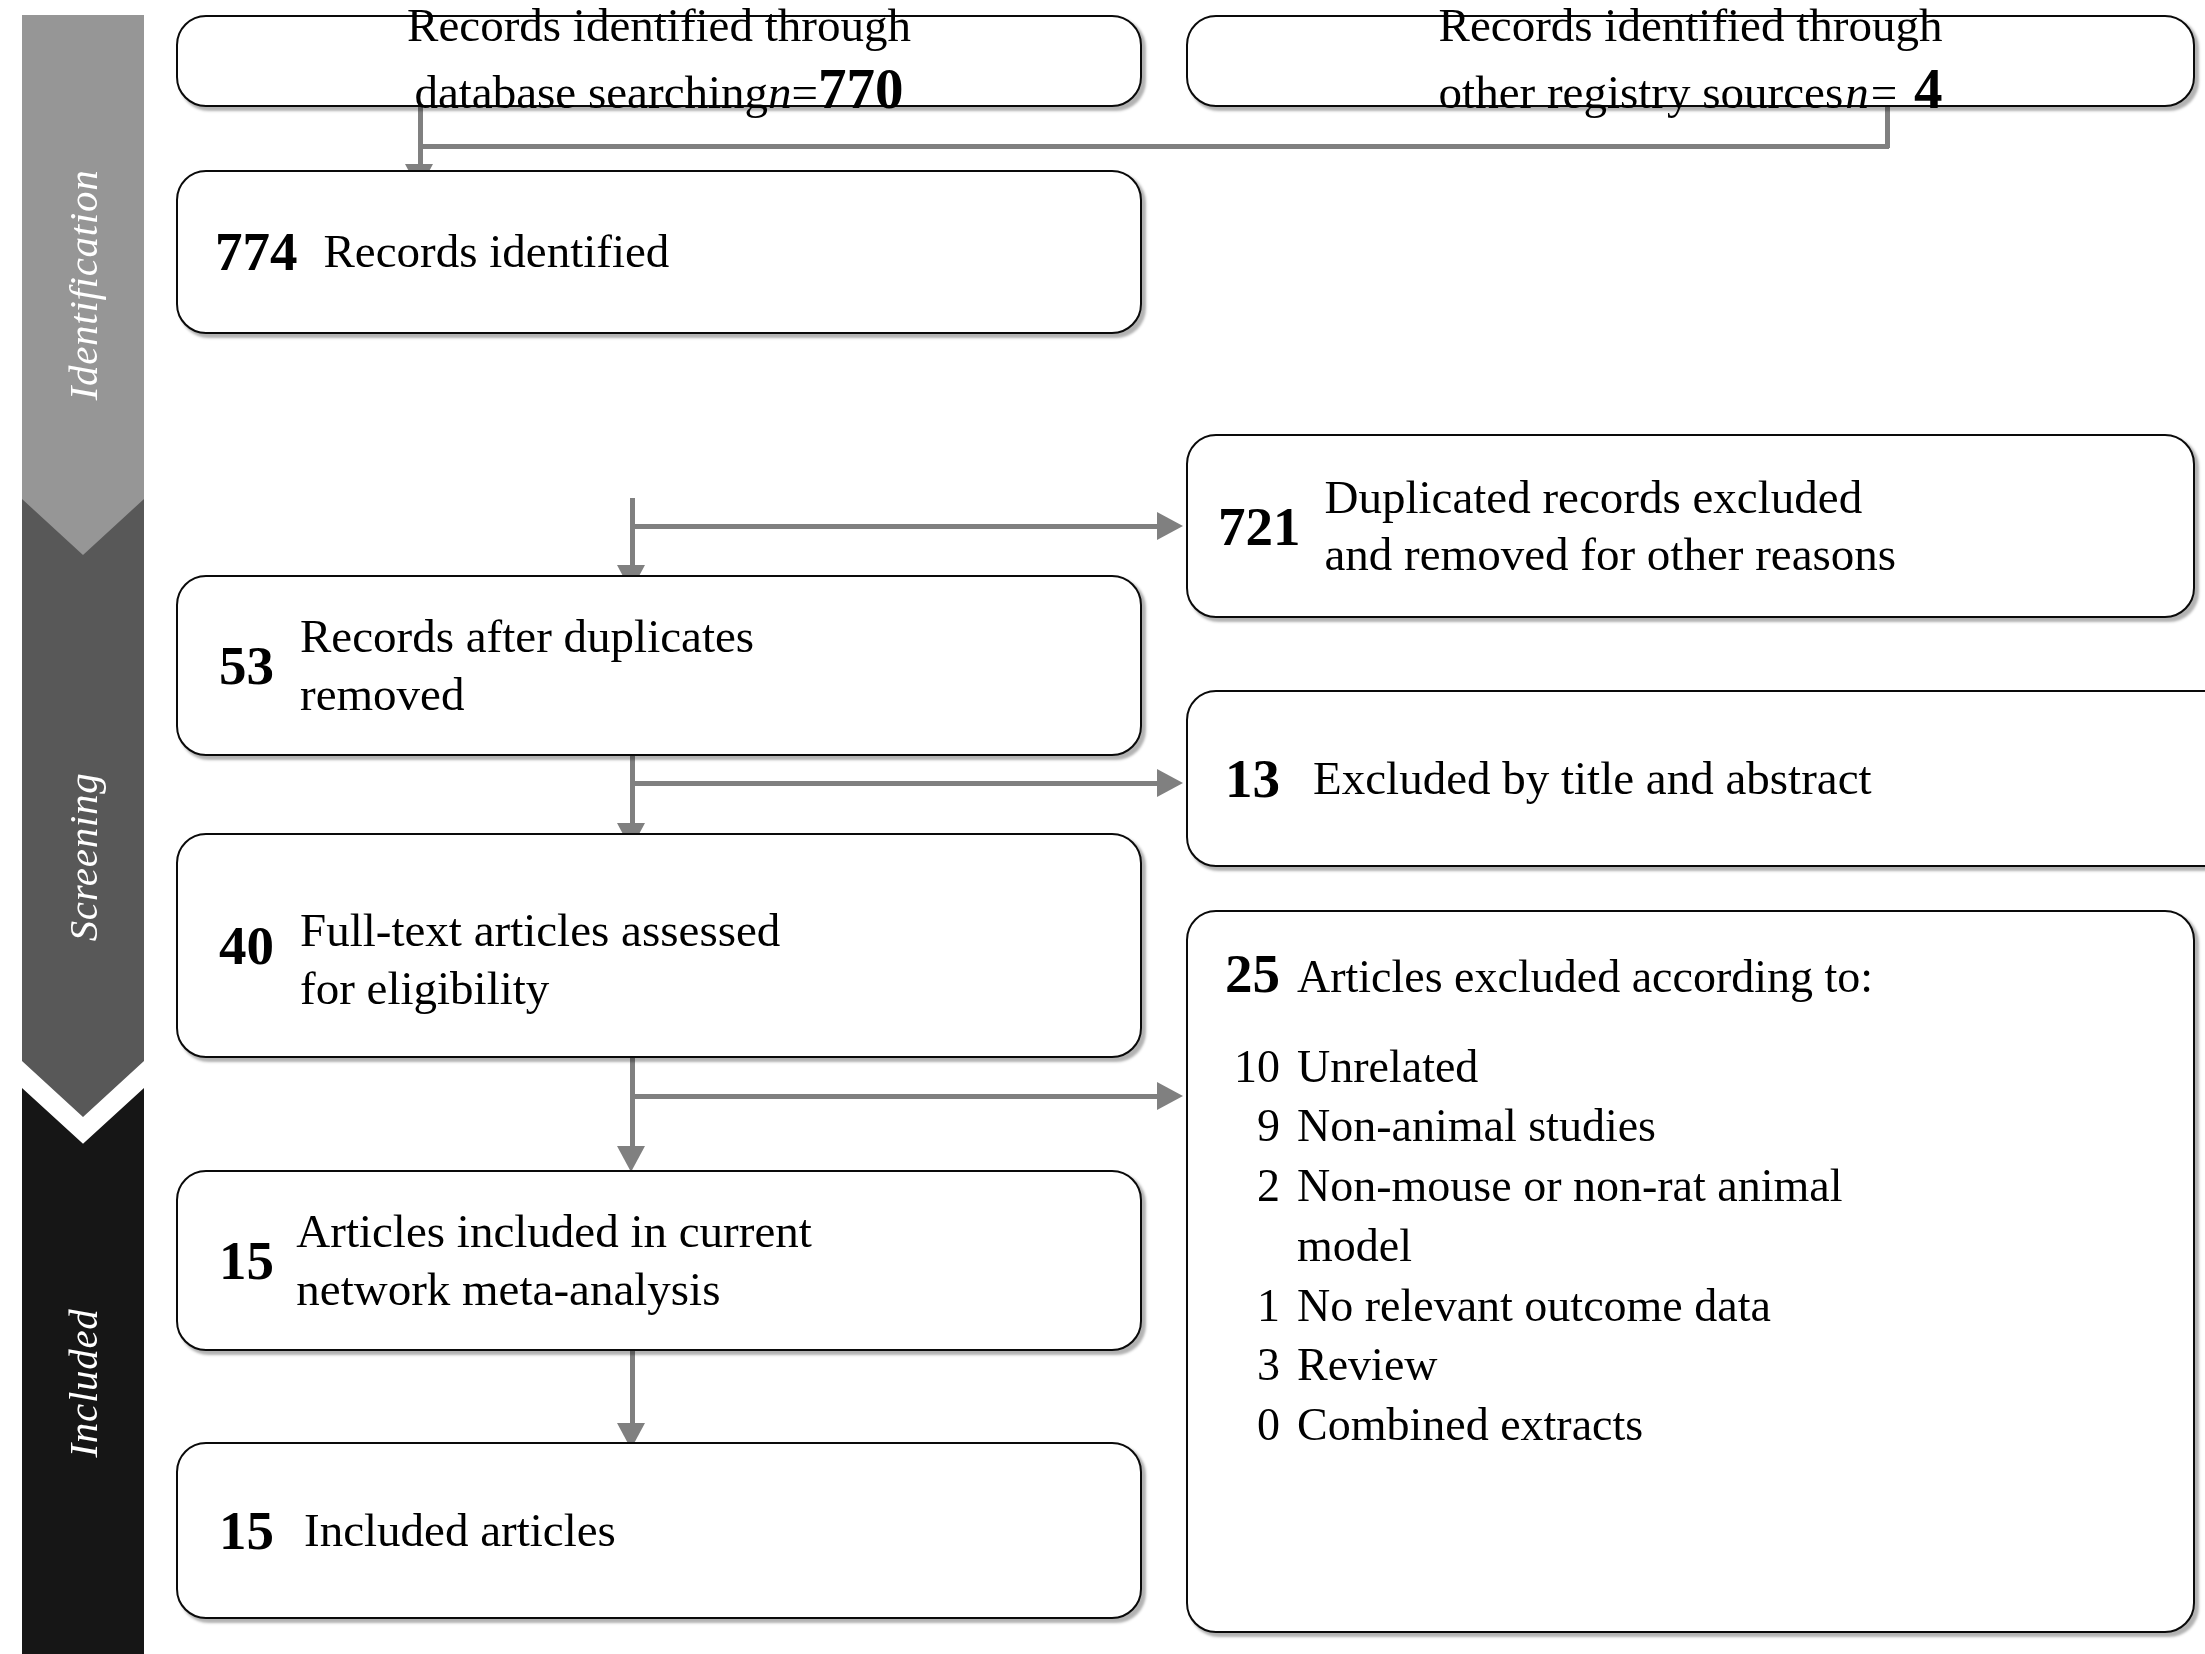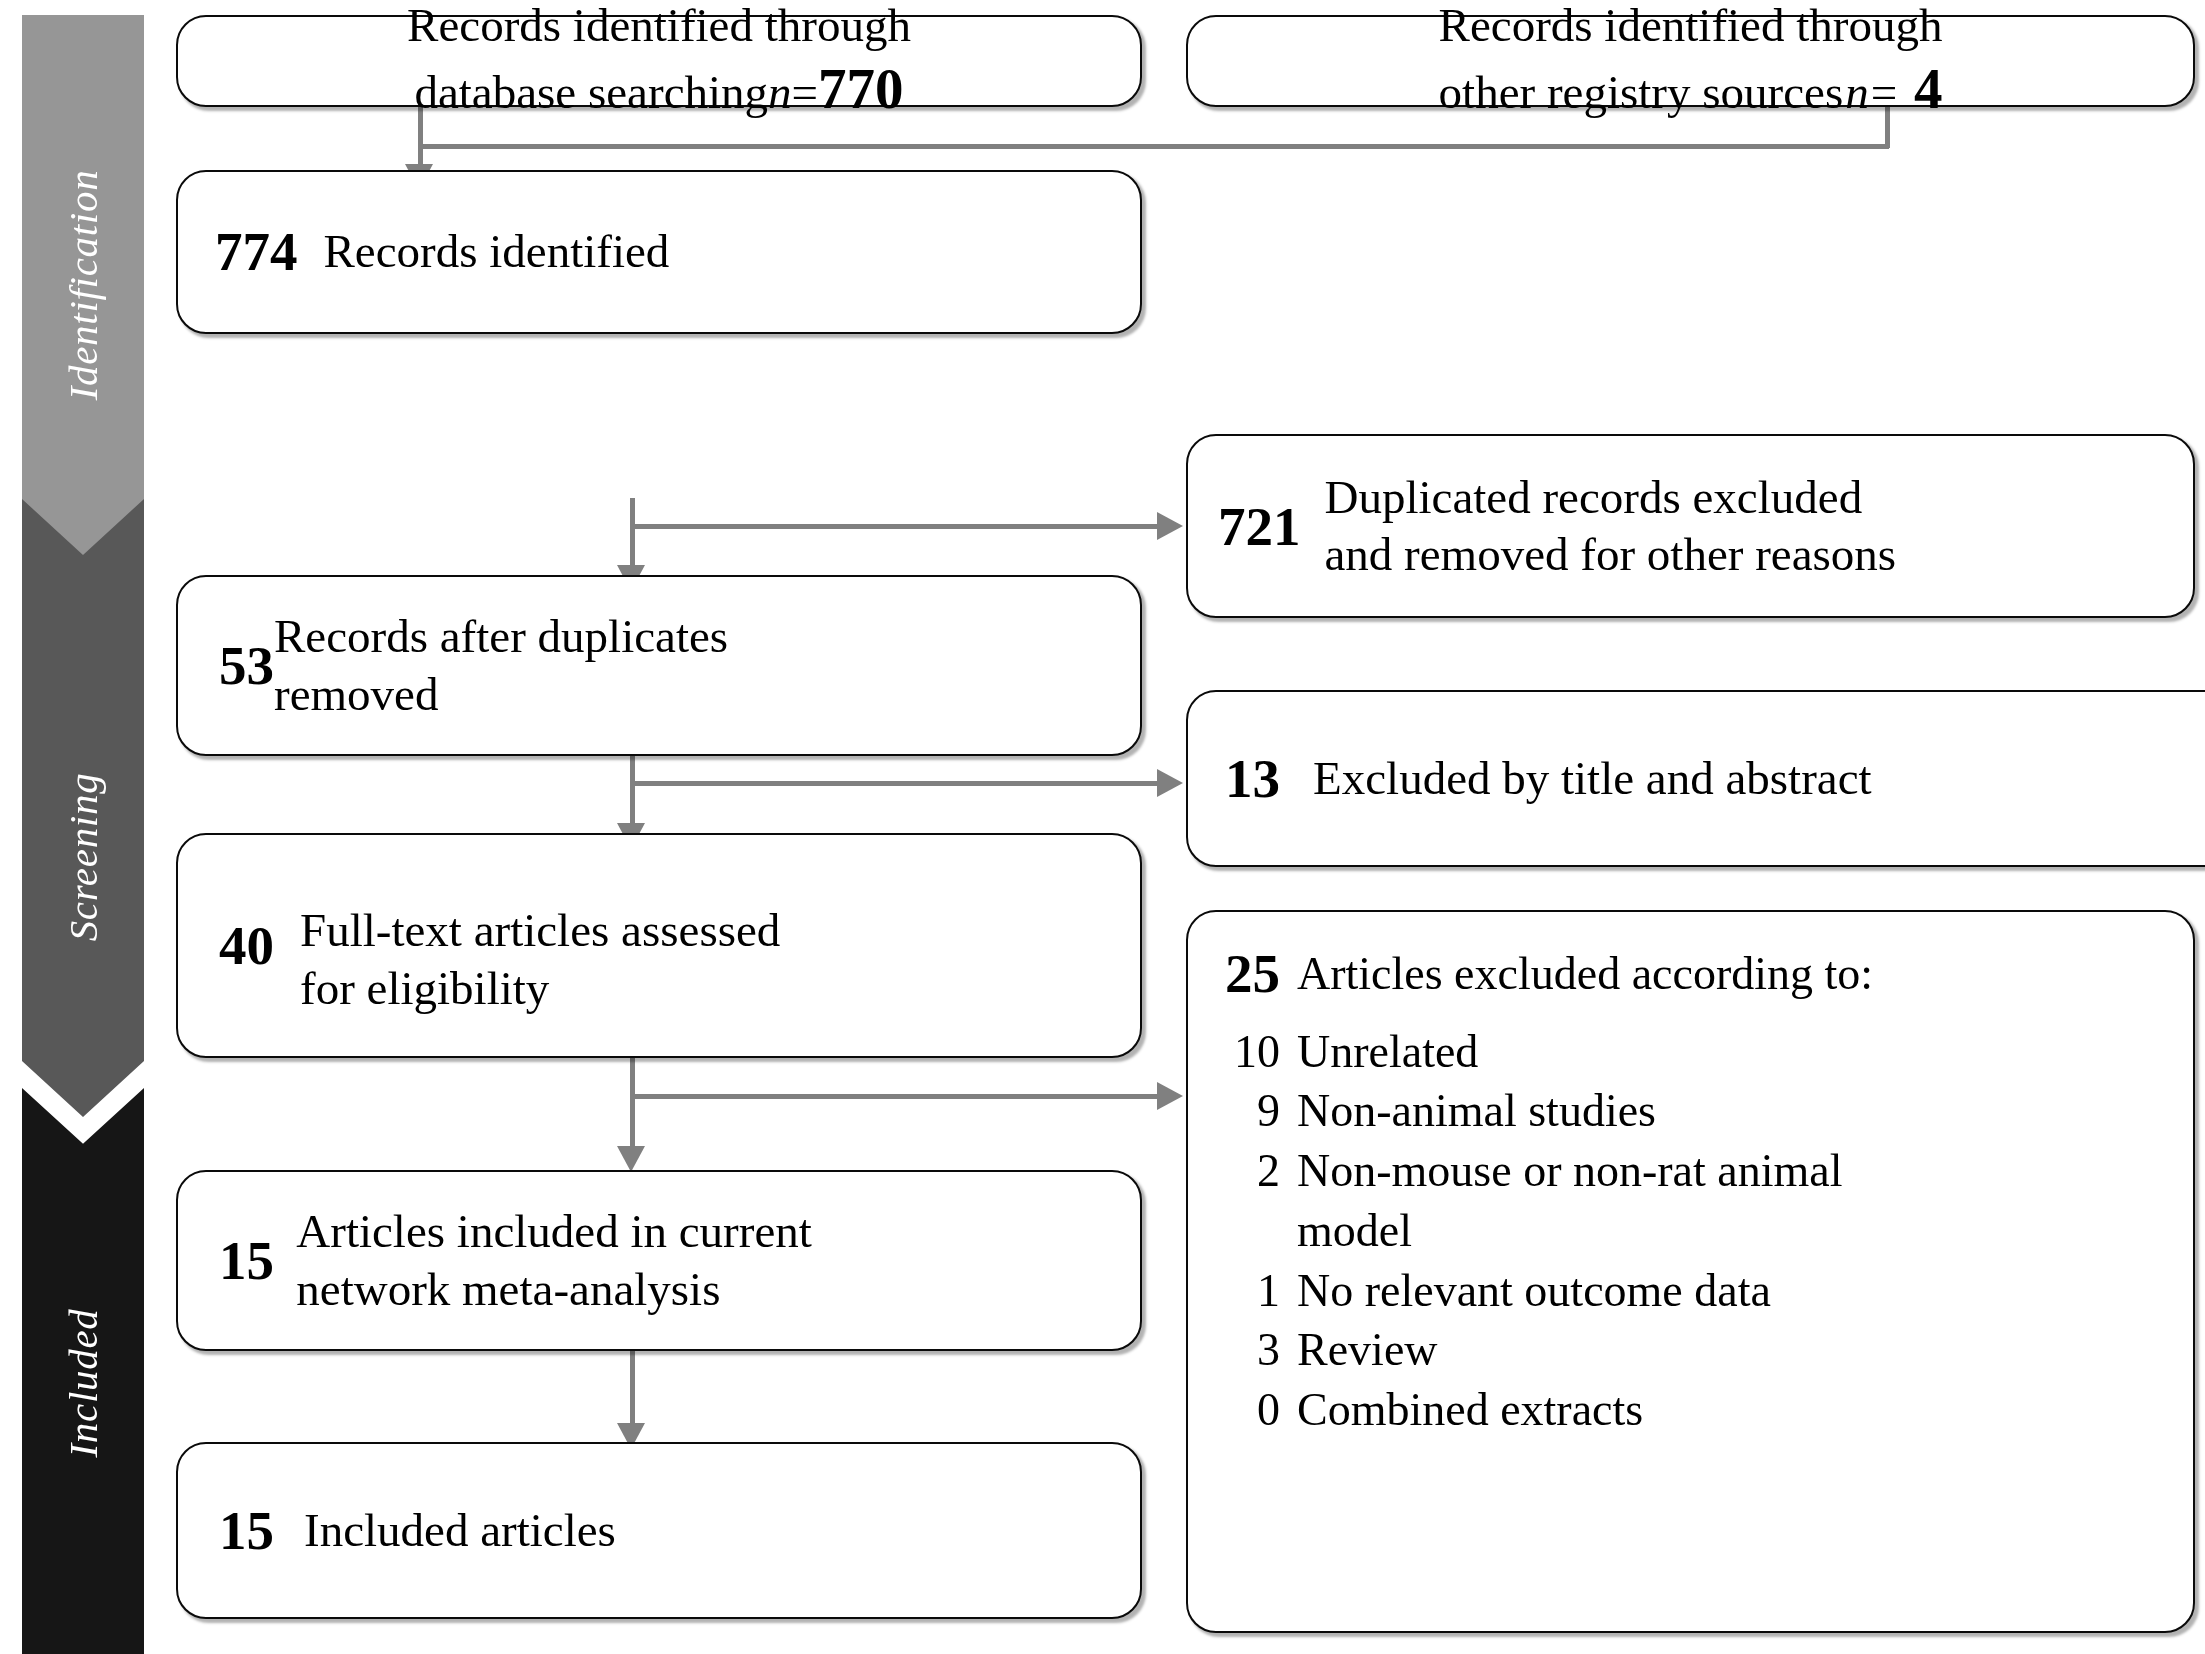--- a/index.html
+++ b/index.html
@@ -146,21 +146,21 @@
           <span style="display:block;">and removed for other reasons</span>
         </span>
       </div>
     </div>
   </div>
 
   <div class="box" style="left:176px;top:575px;width:966px;height:181px;">
     <div class="inner" style="justify-content:flex-start;padding:0 41px;">
       <div class="row" style="align-items:center;">
         <span class="num">53</span>
-        <span class="txt" style="font-family:Liberation Serif, serif;">
+        <span class="txt" style="margin-left:26px;font-family:Liberation Serif, serif;">
           <span style="display:block;">Records after duplicates</span>
           <span style="display:block;">removed</span>
         </span>
       </div>
     </div>
   </div>
 
   <div class="box" style="left:1186px;top:690px;width:1190px;height:177px;">
     <div class="inner" style="justify-content:flex-start;padding:0 37px;">
       <div class="row">
@@ -177,21 +177,21 @@
         <span class="txt" style="margin-left:26px;">
           <span style="display:block;margin-top:28px;">Full-text articles assessed</span>
           <span style="display:block;">for eligibility</span>
         </span>
       </div>
     </div>
   </div>
 
   <div class="box" style="left:1186px;top:910px;width:1009px;height:723px;">
     <div class="inner" style="display:block;padding:26px 22.3px 0 24px;">
-      <div class="li" style="margin-bottom:12px;align-items:center;">
+      <div class="li" style="margin-bottom:27px;">
         <span class="n b">25</span>
         <span class="t">Articles excluded according to:</span>
       </div>
       <div id="reasons-list">
           <div class="li">
             <span class="n">10</span>
             <span class="t">Unrelated</span>
           </div>
           <div class="li">
             <span class="n">9</span>

